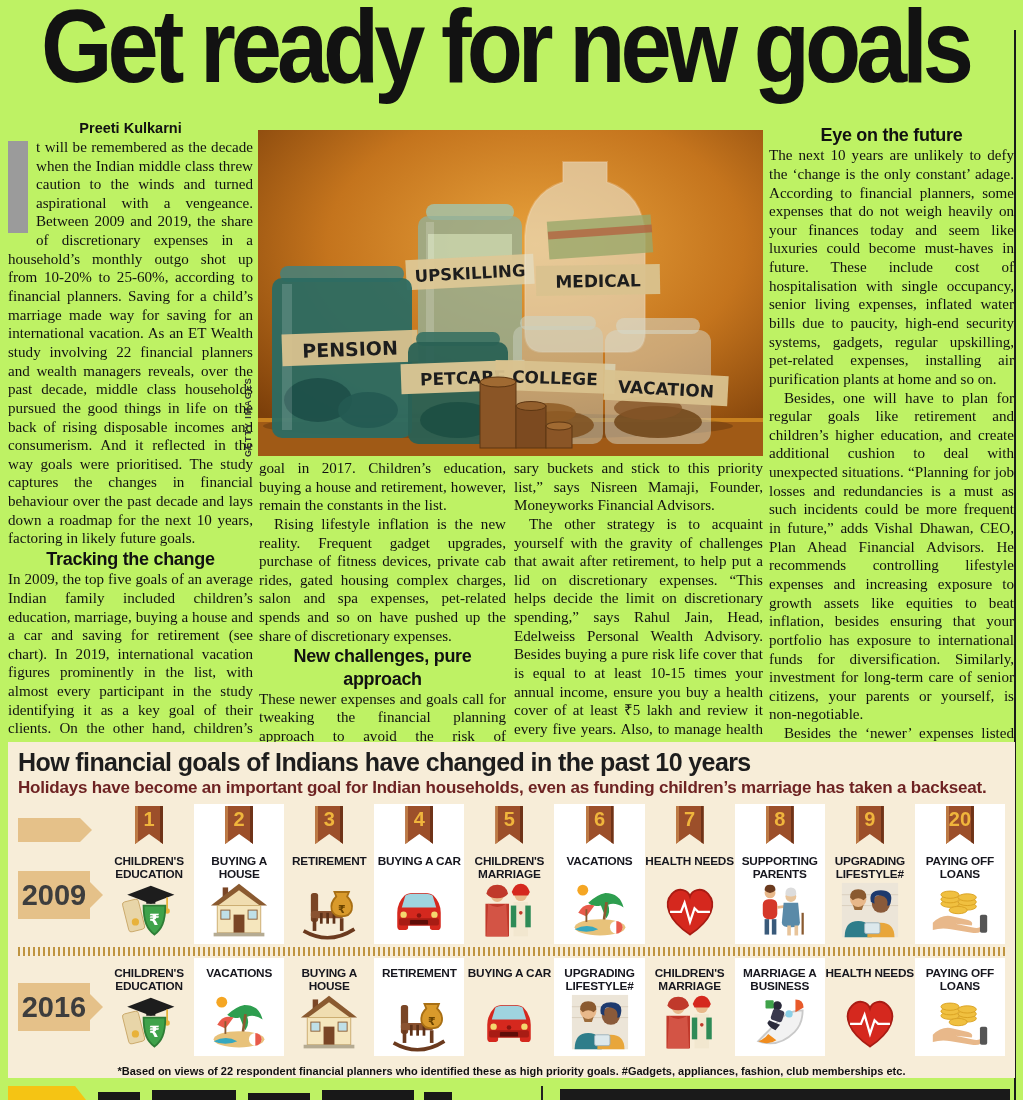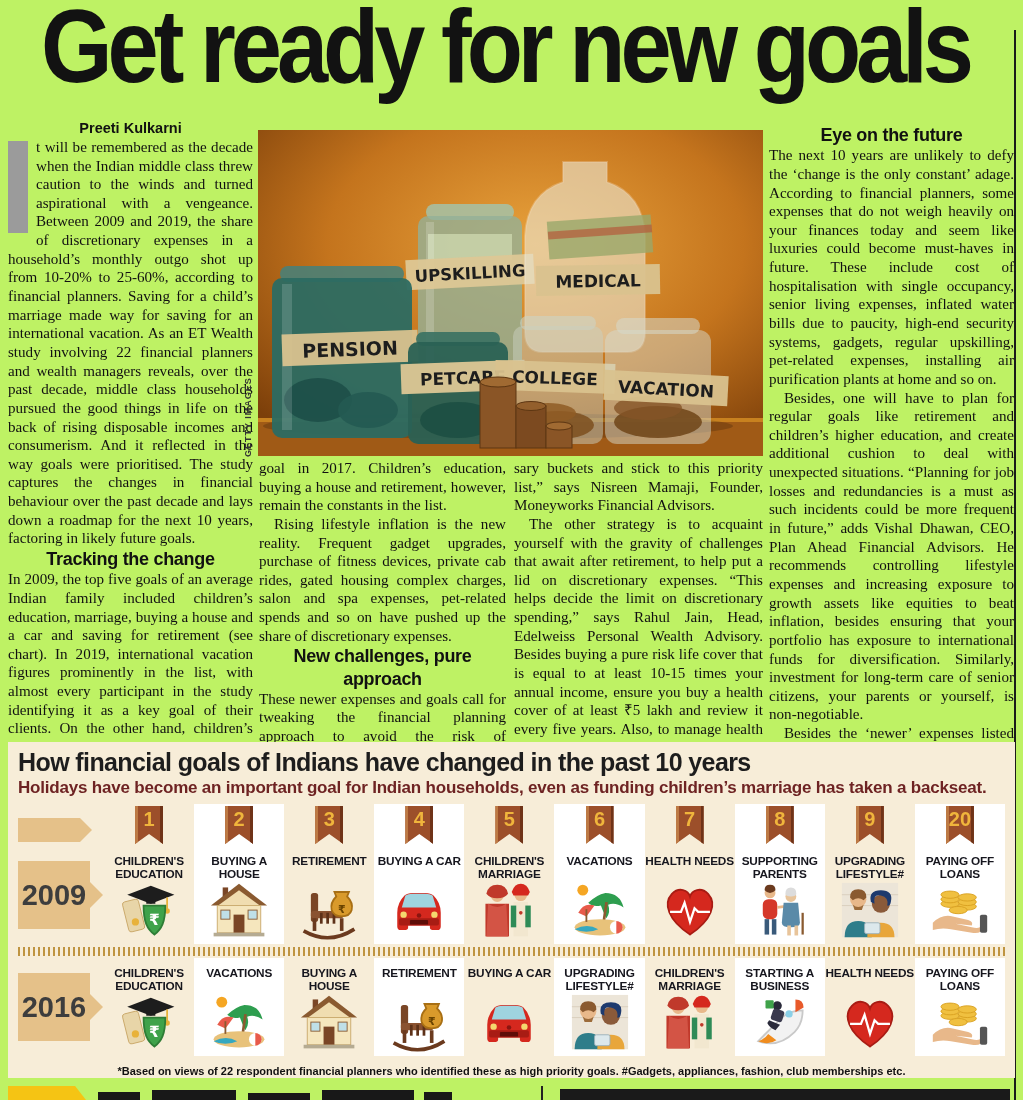--- a/index.html
+++ b/index.html
@@ -50,21 +50,21 @@
   .top-arrow{position:relative;width:62px;height:24px;background:#e5c189;}
   .top-arrow:after{content:'';position:absolute;right:-12px;top:0;
     border-left:12px solid #e5c189;border-top:12px solid transparent;border-bottom:12px solid transparent;}
   .badge{width:28px;height:38px;margin-top:2px;background:#9c4f2a;
     border-left:3px solid #bd7a45;border-right:3px solid #6f3318;box-sizing:border-box;
     clip-path:polygon(0 0,100% 0,100% 100%,50% 74%,0 100%);
     display:flex;justify-content:center;}
   .badge-num{color:#f0b53c;font-weight:700;font-size:20px;margin-top:2px;
     font-family:"Liberation Sans",sans-serif;}
   .goals{height:98px;}
-  .year-box{position:relative;width:72px;height:68px;background:#e5c189;
+  .year-box{position:relative;width:72px;height:48px;background:#e5c189;
     display:flex;align-items:center;justify-content:center;
     font-weight:700;font-size:29px;color:#3d3d3d;}
   .year-box:after{content:'';position:absolute;right:-13px;top:50%;transform:translateY(-50%);
     border-left:13px solid #e5c189;border-top:13px solid transparent;border-bottom:13px solid transparent;}
   .goal-label{margin-top:9px;font-weight:700;font-size:11.8px;line-height:1.08;
     letter-spacing:-0.2px;color:#16161e;text-align:center;min-height:27px;
     display:flex;align-items:flex-start;justify-content:center;}
   .goal-icon{margin-top:0;}
   .goal-icon svg{display:block;}
   .row-sep{height:9px;margin:3px 0 2px 0;
@@ -541,21 +541,21 @@
                 <circle cx="45" cy="14" r="7" fill="#e8b88a"></circle>
                 <path d="M35 11 q3-9 10-9 q7 0 10 9 l-2 4 h-16z" fill="#d5281e"></path>
                 <rect x="37" y="22" width="16" height="38" fill="#f2e7cf"></rect>
                 <rect x="34" y="26" width="6" height="24" fill="#2e8b57"></rect>
                 <rect x="50" y="26" width="6" height="24" fill="#2e8b57"></rect>
                 <circle cx="45" cy="34" r="2" fill="#c0392b"></circle>
               </svg>
             </div>
           </div>
           <div class="cell alt">
-            <div class="goal-label">STARTING A BUSINESS</div>
+            <div class="goal-label">MARRIAGE A BUSINESS</div>
             <div class="goal-icon">
               <svg width="60" height="58" viewBox="0 0 64 64">
                 <path d="M8 52 q22 8 40-10 q9-9 9-24 q-15 0-24 9 q-18 18-25 25z" fill="#f2f2f2" stroke="#c9c9c9" stroke-width="2"></path>
                 <path d="M8 52 q7-2 11-8 l9 7 q-9 6-20 1z" fill="#f08c1e"></path>
                 <path d="M49 6 q9 0 9 9 l-9 5z" fill="#e85a2a"></path>
                 <circle cx="42" cy="22" r="4" fill="#8ad0e8"></circle>
                 <circle cx="29" cy="13" r="5" fill="#2a2a3a"></circle>
                 <rect x="23" y="17" width="13" height="13" rx="3" fill="#3a3a4e" transform="rotate(18 29 23)"></rect>
                 <path d="M20 29 l12 5 -5 6 q-7-3-9-8z" fill="#2a2a3a"></path>
                 <rect x="16" y="7" width="9" height="9" rx="1" fill="#3fa24a"></rect>

